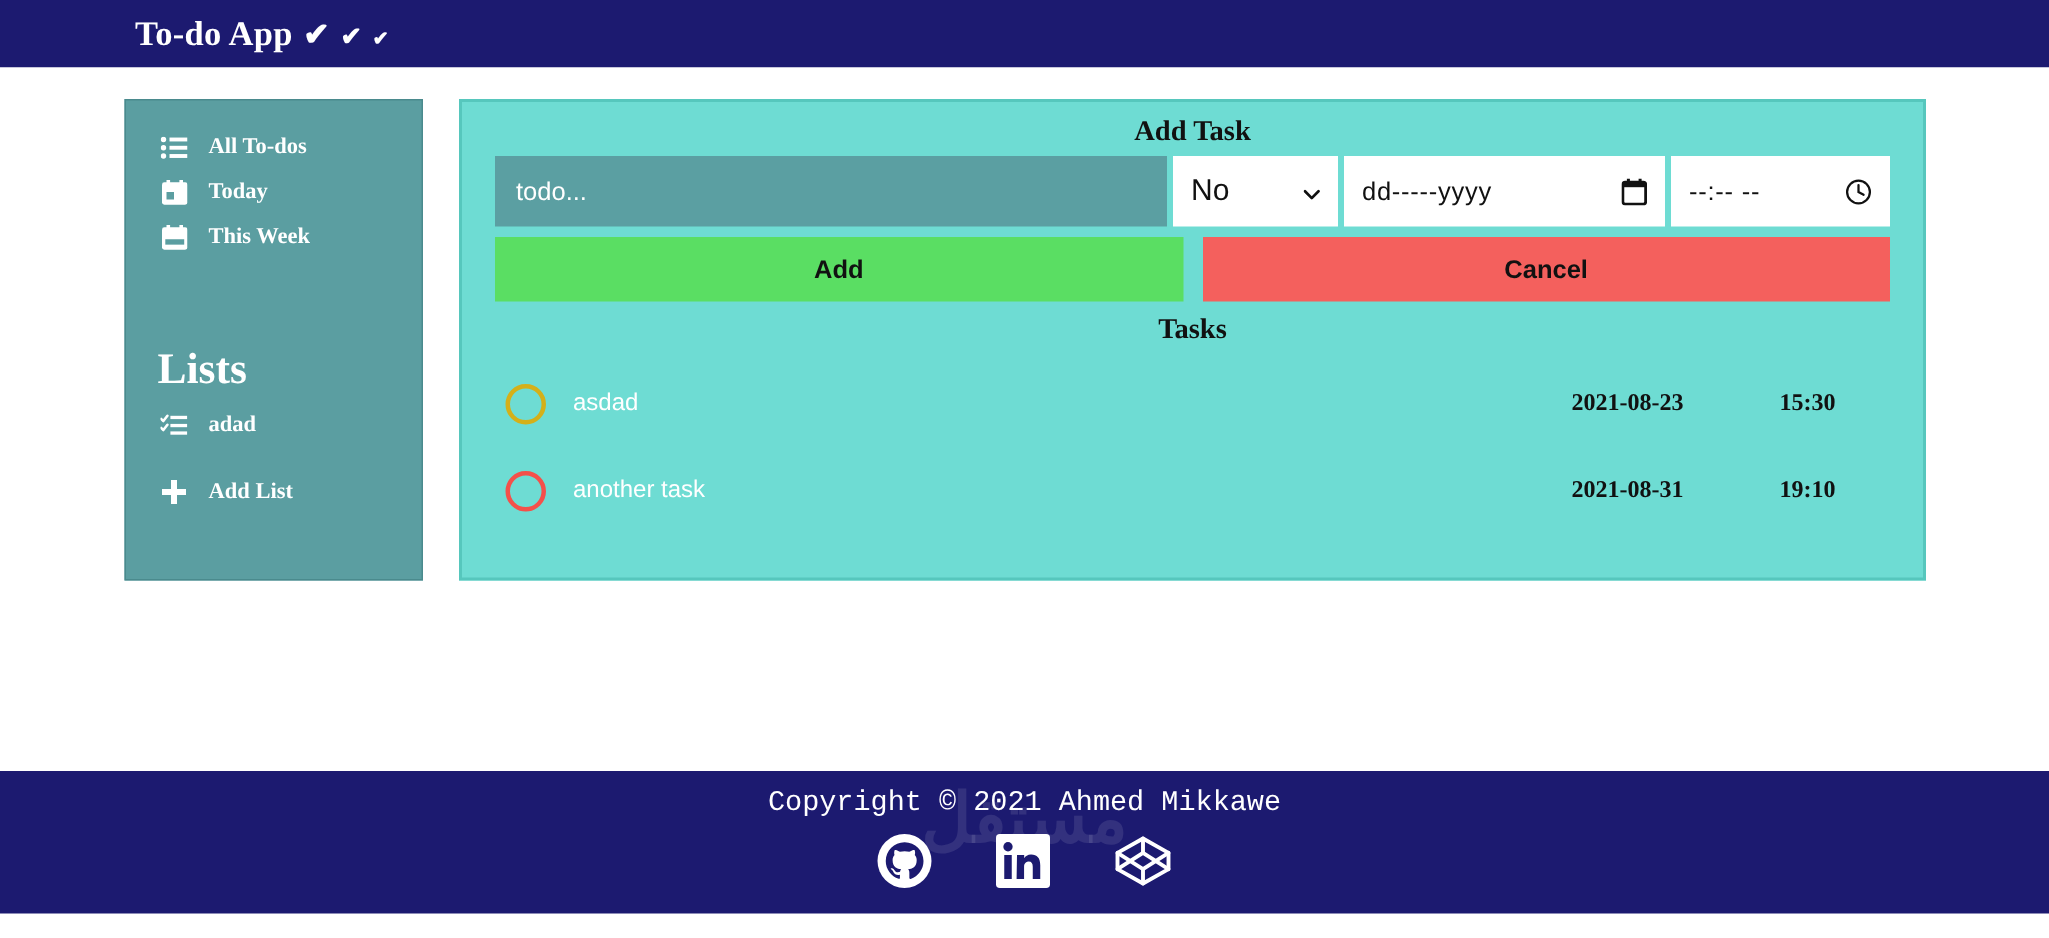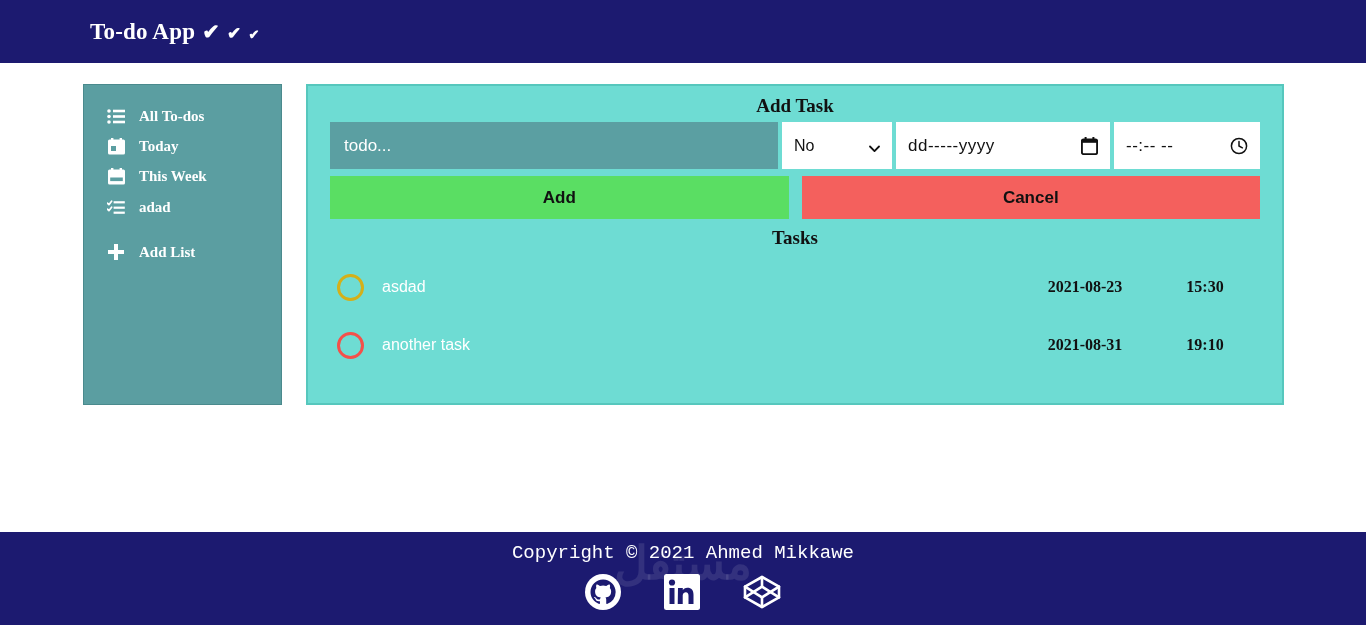--- a/index.html
+++ b/index.html
@@ -6,21 +6,21 @@
   html, body {
     margin: 0; padding: 0;
     width: 1366px; height: 625px;
     overflow: hidden;
     background: #ffffff;
     font-family: "Liberation Serif", "DejaVu Serif", serif;
   }
 
   
   .app-header {
-    height: 63px;
+    height: 45px;
     background: #1c1a70;
     display: flex;
     align-items: center;
     padding-left: 90px;
   }
   .app-title {
     color: #ffffff;
     font-size: 23px;
     font-weight: bold;
     font-family: "Liberation Serif", "DejaVu Serif", serif;
@@ -118,21 +118,21 @@
 
   .sel-wrap {
     position: relative;
     width: 110px;
     background: #ffffff;
     display: flex;
     align-items: center;
   }
   .sel-wrap .sel-val {
     font-family: "Liberation Sans", sans-serif;
-    font-size: 16px;
+    font-size: 20px;
     color: #111;
     padding-left: 12px;
   }
   .sel-wrap .chev {
     position: absolute;
     right: 12px; top: 50%;
     transform: translateY(-50%);
     width: 11px; height: 11px;
   }
 
@@ -304,20 +304,21 @@
         <svg width="17" height="17" viewBox="0 0 17 17" fill="#fff">
           <rect x="0" y="1.5" width="17" height="15" rx="1.6"></rect>
           <rect x="3" y="0" width="2.4" height="4" fill="#fff"></rect>
           <rect x="11.6" y="0" width="2.4" height="4" fill="#fff"></rect>
           <rect x="2.2" y="9.5" width="12.6" height="3.6" fill="#5b9ea1"></rect>
         </svg>
       </span>
       <span>This Week</span>
     </div>
 
+    <div class="lists-head">Lists</div>
 
     <div class="nav-item list-entry">
       <span class="ico">
         <svg width="18" height="15" viewBox="0 0 18 15" fill="none">
           <path d="M0.4 3.2 L1.9 4.7 L4.6 1.2" stroke="#fff" stroke-width="1.7" fill="none" stroke-linecap="round" stroke-linejoin="round"></path>
           <path d="M0.4 9.2 L1.9 10.7 L4.6 7.2" stroke="#fff" stroke-width="1.7" fill="none" stroke-linecap="round" stroke-linejoin="round"></path>
           <rect x="6.6" y="1.2" width="11.2" height="2.2" fill="#fff"></rect>
           <rect x="6.6" y="6.6" width="11.2" height="2.2" fill="#fff"></rect>
           <rect x="6.6" y="11.6" width="11.2" height="2.2" fill="#fff"></rect>
         </svg>

